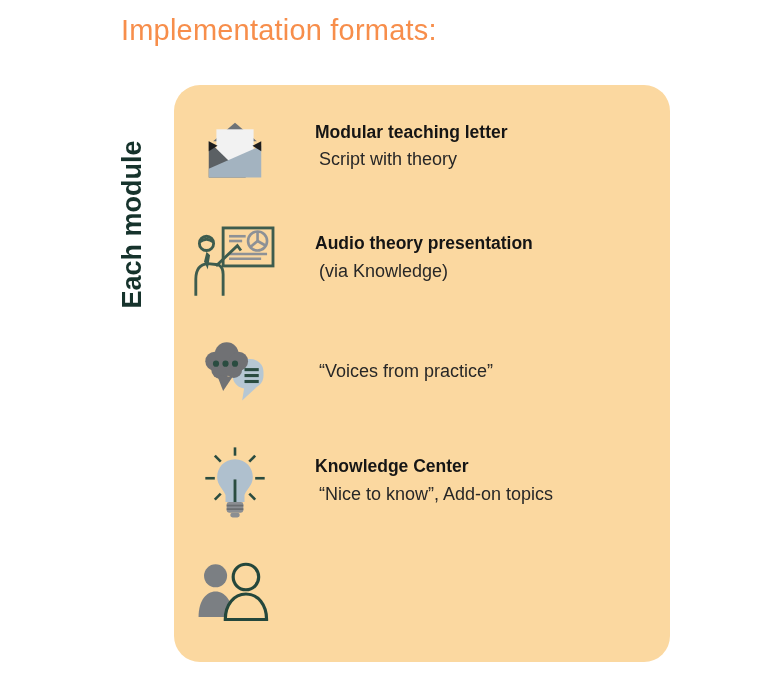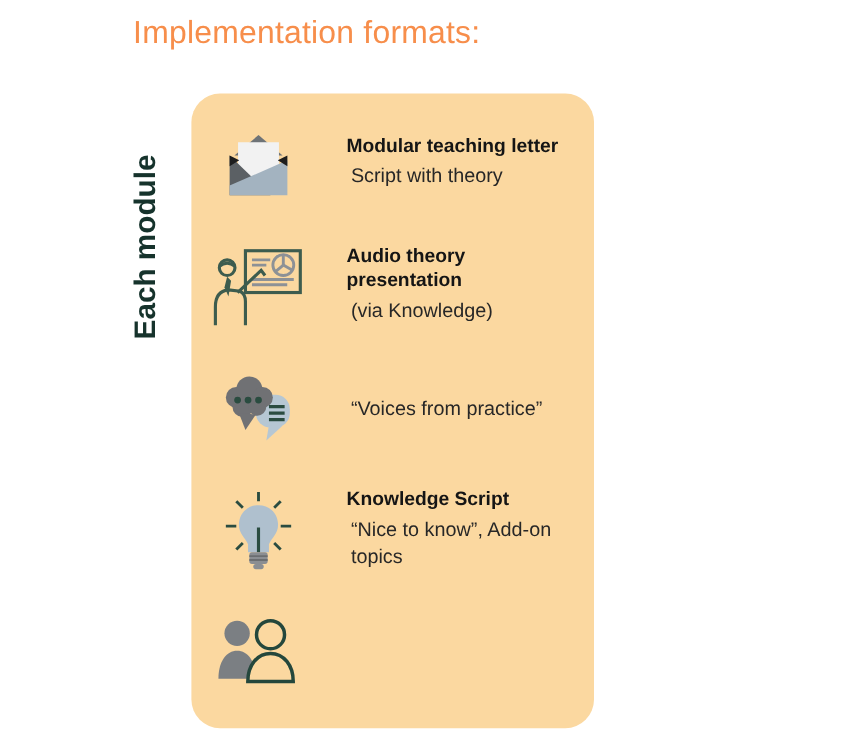--- a/index.html
+++ b/index.html
@@ -13,21 +13,21 @@
   }
   .side-label-wrap{
     position:absolute;left:104px;top:85px;width:56px;height:278px;
     display:flex;align-items:center;justify-content:center;
   }
   .side-label{
     transform:rotate(-90deg);white-space:nowrap;
     font-size:27px;font-weight:bold;color:#16332C;
   }
   .card{
-    position:absolute;left:174px;top:85px;width:366px;height:577px;
+    position:absolute;left:174px;top:85px;width:496px;height:577px;
     background:#FBD8A0;border-radius:26px;
     display:flex;flex-direction:column;padding:8px 0 12px 0;box-sizing:border-box;
   }
   .row{
     flex:1;display:flex;align-items:center;padding-left:16px;
   }
   .icon-wrap{
     width:90px;display:flex;align-items:center;justify-content:center;flex:none;
   }
   .row-text{margin-left:35px;flex:1;padding-right:8px;}
@@ -143,21 +143,21 @@
           </g>
           <path d="M32,11 C41,11 47,18 47,26 C47,33 42,36 40,41 L40,47 L24,47 L24,41 C22,36 17,33 17,26 C17,18 23,11 32,11 Z" fill="#AFC0CE"></path>
           <line x1="32" y1="47" x2="32" y2="28" stroke="#2A4C40" stroke-width="2.4"></line>
           <rect x="25" y="47" width="14" height="9" rx="2" fill="#8B8E92"></rect>
           <line x1="25" y1="50" x2="39" y2="50" stroke="#6B6E71" stroke-width="1.5"></line>
           <line x1="25" y1="53" x2="39" y2="53" stroke="#6B6E71" stroke-width="1.5"></line>
           <rect x="28" y="56" width="8" height="4" rx="2" fill="#8B8E92"></rect>
         </svg>
       </div>
       <div class="row-text">
-        <p class="row-title">Knowledge Script</p>
+        <p class="row-title">Knowledge Center</p>
         <p class="row-sub">“Nice to know”, Add-on topics</p>
       </div>
     </div>
 
     <div class="row">
       <div class="icon-wrap">
         <svg width="78" height="68" viewBox="0 0 64 56">
           <g fill="#7B7F83">
             <circle cx="16" cy="13" r="9.5"></circle>
             <path d="M2,47 C2,34 8,26 16,26 C24,26 30,34 30,47 Z"></path>

